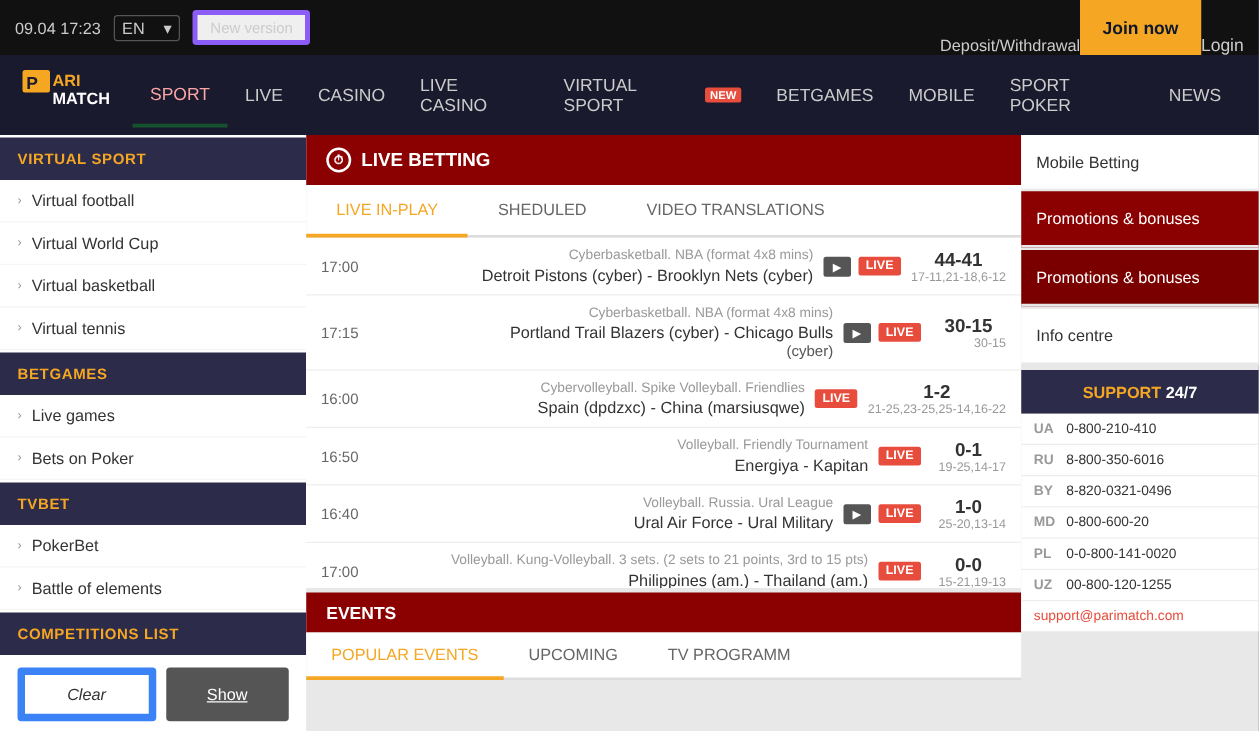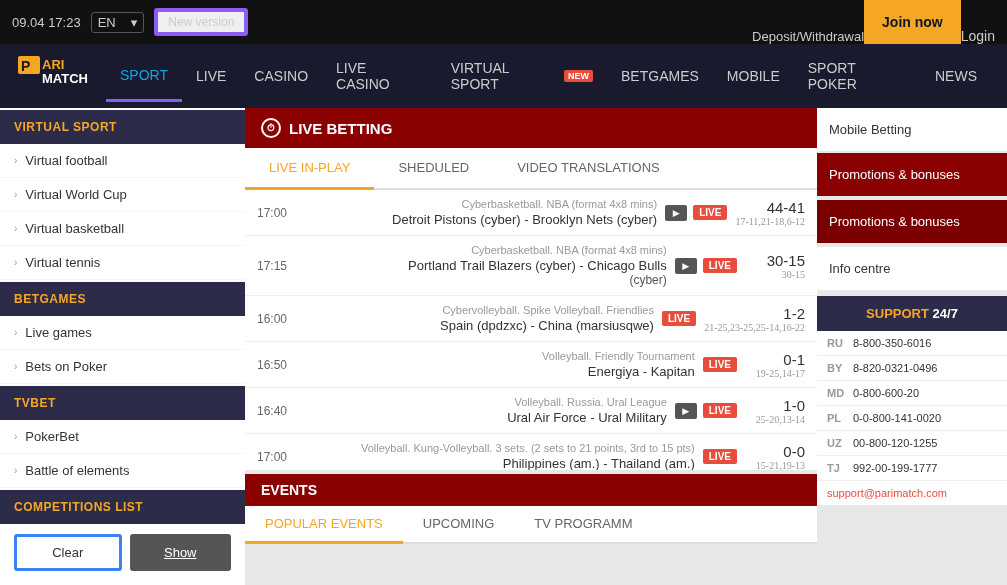--- a/index.html
+++ b/index.html
@@ -13,33 +13,33 @@
     .topbar-newversion { border: 4px solid #8b5cf6; color: #ccc; padding: 3px 10px; border-radius: 3px; font-size: 12px; cursor: pointer; }
     .topbar-right { display: flex; align-items: flex-end; }
     .topbar-deposit { color: #ccc; font-size: 13px; cursor: pointer; }
     .topbar-joinnow { background: #f5a623; color: #0f172a; font-weight: bold; padding: 8px 18px; border: none; cursor: pointer; font-size: 14px; height: 44px; }
     .topbar-login { color: #ccc; font-size: 14px; cursor: pointer; }
 
     
     .header { background: #1a1a2e; display: flex; align-items: center; padding: 0 16px; height: 64px; }
     nav { display: flex; gap: 0; }
     .nav-item { color: #ccc; padding: 10px 14px; cursor: pointer; font-size: 14px; font-weight: 500; text-decoration: none; display: flex; align-items: center; gap: 5px; }
-    .nav-item.active { color: #0ea5e9; border-bottom: 3px solid #8b5cf6; }
+    .nav-item.active { color: #fca5a5; border-bottom: 3px solid #14532d; }
     .nav-new-badge { background: #e74c3c; color: #fff; font-size: 9px; padding: 1px 4px; border-radius: 2px; font-weight: bold; }
 
     
     .main { display: flex; background: #f0f0f0; min-height: 541px; }
 
     
     .sidebar { width: 245px; background: #fff; flex-shrink: 0; padding-bottom: 10px; }
     .sidebar-section-title { background: #2c2c4a; color: #f5a623; font-size: 12px; font-weight: bold; padding: 10px 14px; text-transform: uppercase; letter-spacing: 0.5px; margin-top: 2px; }
     .sidebar-item { display: flex; align-items: center; gap: 8px; padding: 9px 14px; cursor: pointer; color: #333; font-size: 13px; border-bottom: 1px solid #f5f5f5; }
     .sidebar-item .arrow { color: #999; font-size: 10px; }
     .sidebar-buttons { display: flex; gap: 8px; padding: 10px 14px; }
-    .btn-clear { background: #fff; border: 3px solid #3b82f6; color: #333; padding: 8px 20px; cursor: pointer; border-radius: 3px; font-size: 13px; flex: 1; }
+    .btn-clear { background: #fff; border: 6px solid #3b82f6; color: #333; padding: 8px 20px; cursor: pointer; border-radius: 3px; font-size: 13px; flex: 1; font-style: italic; }
     .btn-show { background: #555; color: #fff; padding: 8px 20px; cursor: pointer; border-radius: 3px; font-size: 13px; flex: 1; border: none; text-decoration: underline; }
     .sidebar-filter { display: flex; align-items: center; gap: 8px; padding: 8px 14px; cursor: pointer; color: #333; font-size: 13px; }
 
     
     .center { flex: 1; background: #e8e8e8; }
 
     
     .live-betting-header { background: #8b0000; color: #fff; padding: 10px 16px; display: flex; align-items: center; gap: 8px; font-size: 15px; font-weight: bold; }
     .live-icon { width: 20px; height: 20px; border: 2px solid #fff; border-radius: 50%; display: flex; align-items: center; justify-content: center; font-size: 10px; }
 
@@ -53,22 +53,22 @@
     .live-row { display: flex; align-items: center; padding: 8px 12px; border-bottom: 1px solid #eee; gap: 8px; }
     .live-time { color: #666; font-size: 12px; width: 38px; flex-shrink: 0; }
     .live-info { flex: 1; text-align: right; }
     .live-sport-label { color: #999; font-size: 11px; }
     .live-match { color: #333; font-size: 13px; font-weight: 500; margin-top: 2px; }
     .live-match-sub { color: #555; font-size: 12px; }
     .live-actions { display: flex; align-items: center; gap: 6px; flex-shrink: 0; }
     .video-icon { width: 22px; height: 16px; background: #555; border-radius: 2px; display: flex; align-items: center; justify-content: center; }
     .live-badge { background: #e74c3c; color: #fff; font-size: 10px; font-weight: bold; padding: 2px 6px; border-radius: 2px; }
     .live-score { text-align: right; min-width: 60px; flex-shrink: 0; }
-    .live-score-main { font-size: 15px; font-weight: normal; color: #333; }
-    .live-score-sub { font-size: 10px; color: #999; font-family: Liberation Serif, serif; }
+    .live-score-main { font-size: 15px; font-weight: bold; color: #333; text-align: center; }
+    .live-score-sub { font-size: 10px; color: #999; }
 
     
     .live-table-wrapper { max-height: 280px; overflow-y: auto; position: relative; }
 
     
     .events-header { background: #8b0000; color: #fff; padding: 8px 16px; font-size: 14px; font-weight: bold; margin-top: 4px; }
     .events-tabs { display: flex; background: #fff; border-bottom: 2px solid #ddd; }
     .events-tab { padding: 10px 20px; cursor: pointer; font-size: 13px; color: #666; }
     .events-tab.active { color: #f5a623; border-bottom: 3px solid #f5a623; margin-bottom: -2px; }
 
@@ -320,41 +320,41 @@
     <button class="rs-btn highlight">Promotions &amp; bonuses</button>
     <button class="rs-btn highlight2">Promotions &amp; bonuses</button>
     <button class="rs-btn info">Info centre</button>
 
     <div class="support-header">
       <span>SUPPORT</span>
       <span class="support-24">24/7</span>
     </div>
 
     <div class="support-item">
+      <span class="support-country">UA</span>
+      <span class="support-phone">0-800-210-410</span>
+    </div>
+    <div class="support-item">
       <span class="support-country">RU</span>
       <span class="support-phone">8-800-350-6016</span>
     </div>
     <div class="support-item">
       <span class="support-country">BY</span>
       <span class="support-phone">8-820-0321-0496</span>
     </div>
     <div class="support-item">
       <span class="support-country">MD</span>
       <span class="support-phone">0-800-600-20</span>
     </div>
     <div class="support-item">
       <span class="support-country">PL</span>
       <span class="support-phone">0-0-800-141-0020</span>
     </div>
     <div class="support-item">
       <span class="support-country">UZ</span>
       <span class="support-phone">00-800-120-1255</span>
     </div>
-    <div class="support-item">
-      <span class="support-country">TJ</span>
-      <span class="support-phone">992-00-199-1777</span>
-    </div>
     <div class="support-email">
       <a href="mailto:support@parimatch.com">support@parimatch.com</a>
     </div>
   </div>
 
 </div>
 
 </body></html>

